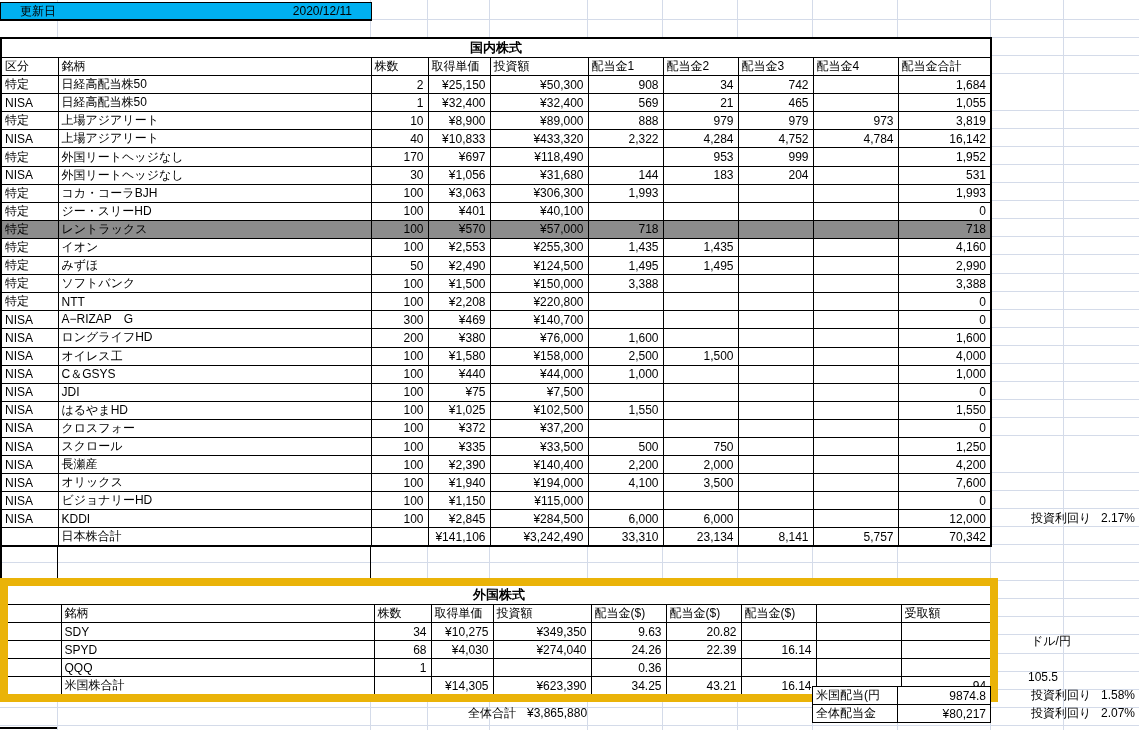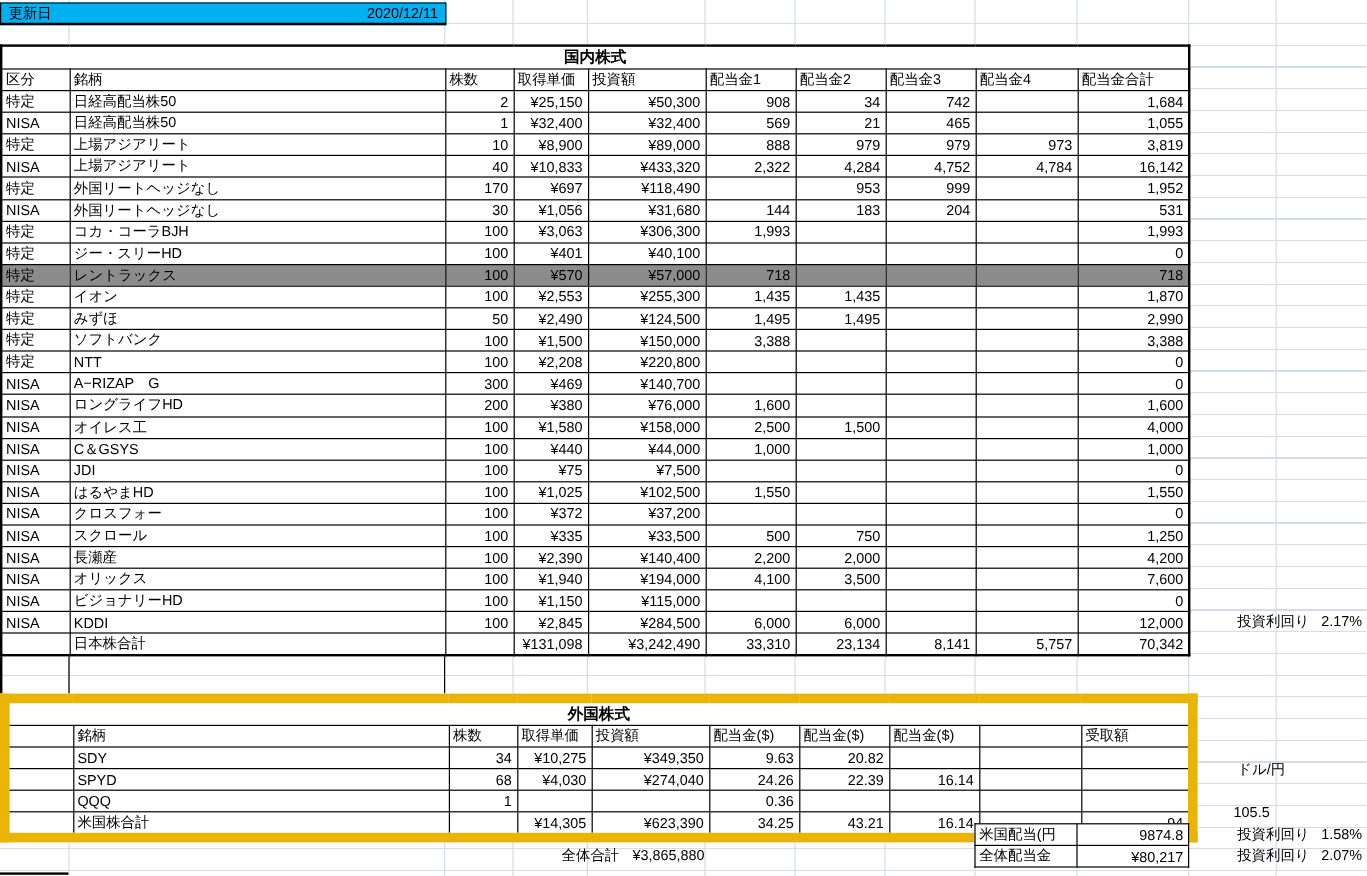--- a/index.html
+++ b/index.html
@@ -15,21 +15,21 @@
     background:repeating-linear-gradient(to bottom,
       transparent 0px, transparent 17.1px, #d4dbe9 17.1px, #d4dbe9 18.1px);
   }
   .vline { position:absolute; top:0; width:1px; height:730px; background:#d4dbe9; z-index:0; }
 
   
   .updatebar {
     position:absolute; left:0; top:2px; width:372px; height:19px; z-index:3;
     background:#00b0f0; border:1px solid #000; border-bottom:2px solid #000;
     display:flex; justify-content:space-between; align-items:center;
-    padding:0 6px; line-height:16px;
+    padding:0 19px; line-height:16px;
   }
 
   table { position:absolute; border-collapse:collapse; table-layout:fixed; background:#fff; z-index:2; }
   td { border:1px solid #000; height:18.1px; padding:0 3px; white-space:nowrap; overflow:hidden; vertical-align:middle; }
   .title-cell { text-align:center; font-weight:bold; font-size:13px; }
   .num  { text-align:right; padding-right:4px; }
   .txt  { text-align:left; }
   tr.hl td { background:#8c8c8c; }
 
   #domestic-table { left:0; top:20px;  width:990px; border:2px solid #000;margin-top:17px; }
@@ -207,21 +207,21 @@
       <tr>
         <td class="txt">特定</td>
         <td class="txt">イオン</td>
         <td class="num">100</td>
         <td class="num">¥2,553</td>
         <td class="num">¥255,300</td>
         <td class="num">1,435</td>
         <td class="num">1,435</td>
         <td class="num"></td>
         <td class="num"></td>
-        <td class="num">1,870</td>
+        <td class="num">4,160</td>
       </tr>
       <tr>
         <td class="txt">特定</td>
         <td class="txt">みずほ</td>
         <td class="num">50</td>
         <td class="num">¥2,490</td>
         <td class="num">¥124,500</td>
         <td class="num">1,495</td>
         <td class="num">1,495</td>
         <td class="num"></td>
@@ -393,21 +393,21 @@
         <td class="num">6,000</td>
         <td class="num">6,000</td>
         <td class="num"></td>
         <td class="num"></td>
         <td class="num">12,000</td>
       </tr>
       <tr>
         <td class="txt"></td>
         <td class="txt">日本株合計</td>
         <td class="num"></td>
-        <td class="num">¥131,098</td>
+        <td class="num">¥141,106</td>
         <td class="num">¥3,242,490</td>
         <td class="num">33,310</td>
         <td class="num">23,134</td>
         <td class="num">8,141</td>
         <td class="num">5,757</td>
         <td class="num">70,342</td>
       </tr>
     </tbody>
 </table>
 

